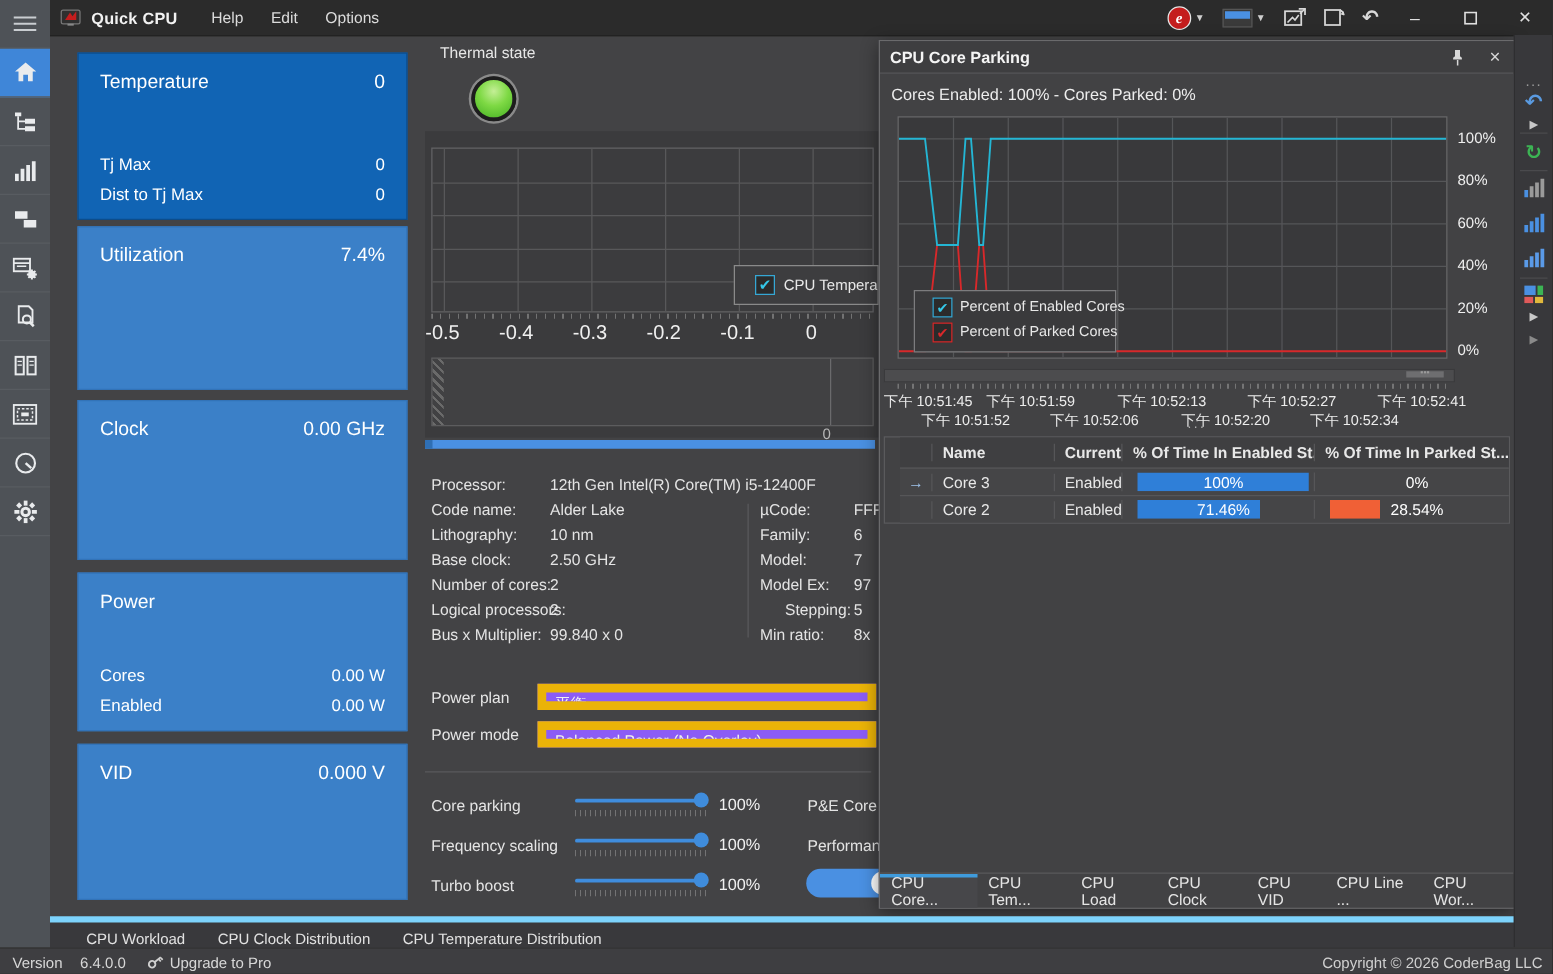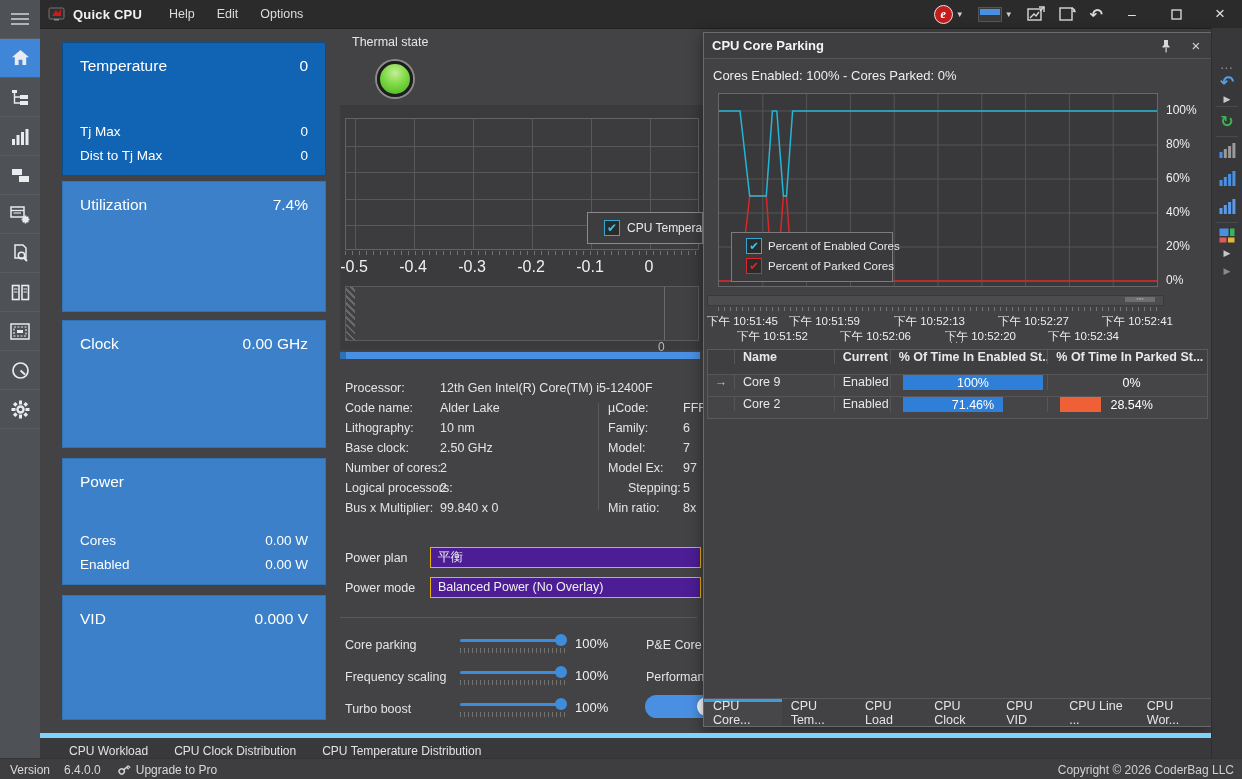--- a/index.html
+++ b/index.html
@@ -54,21 +54,21 @@
   .mini{position:absolute;left:5px;top:181px;width:354px;height:55px;background:#414143;border:1px solid #5c5c5e;box-sizing:border-box;}
   .mini .hatch{position:absolute;left:0;top:0;bottom:0;width:9px;
        background:repeating-linear-gradient(45deg,#6a6a6a 0 2px,transparent 2px 5px);}
   .mini .vline{position:absolute;top:0;bottom:0;left:318px;width:1px;background:#6a6a6c;}
   .mini-zero{position:absolute;left:658px;top:340px;font-size:12px;color:#b8b8b8;}
   .hscroll{position:absolute;left:340px;top:352px;width:360px;height:7px;background:#4a90e2;}
   .hscroll i{position:absolute;left:0;top:0;bottom:0;width:6px;background:#2f6fb4;}
   .info-row{position:absolute;font-size:12.5px;color:#e4e4e4;white-space:nowrap;}
   .info-val{position:absolute;font-size:12.5px;color:#e4e4e4;white-space:nowrap;}
   .vdiv{position:absolute;left:598px;top:403px;width:1px;height:107px;background:#5a5a5c;}
-  .combo{position:absolute;left:430px;width:271px;height:21px;background:#4c1d95;border:1px solid #eab308;
+  .combo{position:absolute;left:430px;width:271px;height:21px;background:#8b5cf6;border:7px solid #eab308;
          box-sizing:border-box;font-size:12.5px;color:#f0f0f0;line-height:19px;padding-left:7px;overflow:hidden;}
   .hdiv{position:absolute;left:340px;top:617px;width:357px;height:1px;background:#5a5a5c;}
   .slider-label{position:absolute;left:345px;font-size:12.5px;color:#e4e4e4;}
   .slider{position:absolute;left:460px;width:105px;height:12px;}
   .slider .track{position:absolute;left:0;right:0;top:5px;height:3px;background:#3f8cdc;border-radius:2px;}
   .slider .thumb{position:absolute;right:-2px;top:0;width:12px;height:12px;border-radius:50%;background:#3f8cdc;}
   .slider .ticks{position:absolute;left:0;right:0;top:14px;height:5px;
        background:repeating-linear-gradient(90deg,#9a9a9a 0 1px,transparent 1px 4px);opacity:.55;}
   .slider-val{position:absolute;left:575px;font-size:13px;color:#f0f0f0;}
   .side-label{position:absolute;left:646px;font-size:12.5px;color:#e4e4e4;white-space:nowrap;}
@@ -89,21 +89,21 @@
   .cp-legend span{font-size:11.5px;margin-left:6px;white-space:nowrap;}
   .cp-ticks{position:absolute;left:14px;top:256px;width:440px;height:4px;
             background:repeating-linear-gradient(90deg,#8a8a8a 0 1px,transparent 1px 6px);opacity:.7;}
   .ytick{position:absolute;left:462px;font-size:12px;color:#f0f0f0;transform:translateY(-50%);}
   .cp-scroll{position:absolute;left:3px;top:262px;width:455px;height:9px;background:#4c4c4e;border:1px solid #3a3a3c;}
   .cp-scroll i{position:absolute;right:8px;top:1px;width:30px;height:5px;background:#6e6e70;
                color:#9a9a9a;font-size:7px;line-height:4px;text-align:center;}
   .tlabel{position:absolute;font-size:11.5px;color:#ececec;white-space:nowrap;}
   .splitter{position:absolute;left:0;right:0;top:300px;text-align:center;color:#b0b0b0;font-size:11px;letter-spacing:2px;}
   .cp-table{position:absolute;left:3px;top:316px;width:501px;font-size:12.5px;border:1px solid #5a5a5c;box-sizing:border-box;}
-  .tr{display:flex;height:21px;align-items:flex-start;background:#454547;border-top:1px solid #565658;}
+  .tr{display:flex;height:21px;align-items:center;background:#454547;border-top:1px solid #565658;margin-left:12px;}
   .tr.head{height:24px;background:#3f3f41;font-weight:bold;border-top:none;}
   .td{display:flex;align-items:center;justify-content:flex-start;padding-left:8px;box-sizing:border-box;
       border-left:1px solid #565658;overflow:hidden;white-space:nowrap;}
   .td.gut{border-left:none;width:26px;justify-content:center;padding:0;color:#9fc3ec;}
   .td.c0{width:100px;} .td.c1{width:56px;} .td.c2{width:158px;} .td.c3{width:160px;}
   .barcell{position:relative;flex:1;height:15px;margin:0 4px;}
   .barcell .bar{position:absolute;left:0;top:0;bottom:0;}
   .barcell .lbl{position:absolute;left:0;right:0;top:0;bottom:0;display:flex;align-items:center;justify-content:center;
                 color:#fff;font-size:12.5px;}
   .panel-tabs{position:absolute;left:0;right:0;bottom:0;height:27px;border-top:1px solid #59595b;display:flex;background:#424244;}
@@ -509,21 +509,21 @@
     <div class="cp-table" id="cp-table">
         <div class="tr head">
           <div class="td gut"></div>
           <div class="td c0">Name</div>
           <div class="td c1">Current</div>
           <div class="td c2">% Of Time In Enabled St...</div>
           <div class="td c3">% Of Time In Parked St...</div>
         </div>
         <div class="tr">
           <div class="td gut">→</div>
-          <div class="td c0">Core 9</div>
+          <div class="td c0">Core 3</div>
           <div class="td c1">Enabled</div>
           <div class="td c2">
             <div class="barcell">
               <div class="bar" style="width: 100%; background: rgb(47, 127, 216);"></div>
               <div class="lbl">100%</div>
             </div>
           </div>
           <div class="td c3">
             <div class="barcell">
               <div class="lbl">0%</div>

